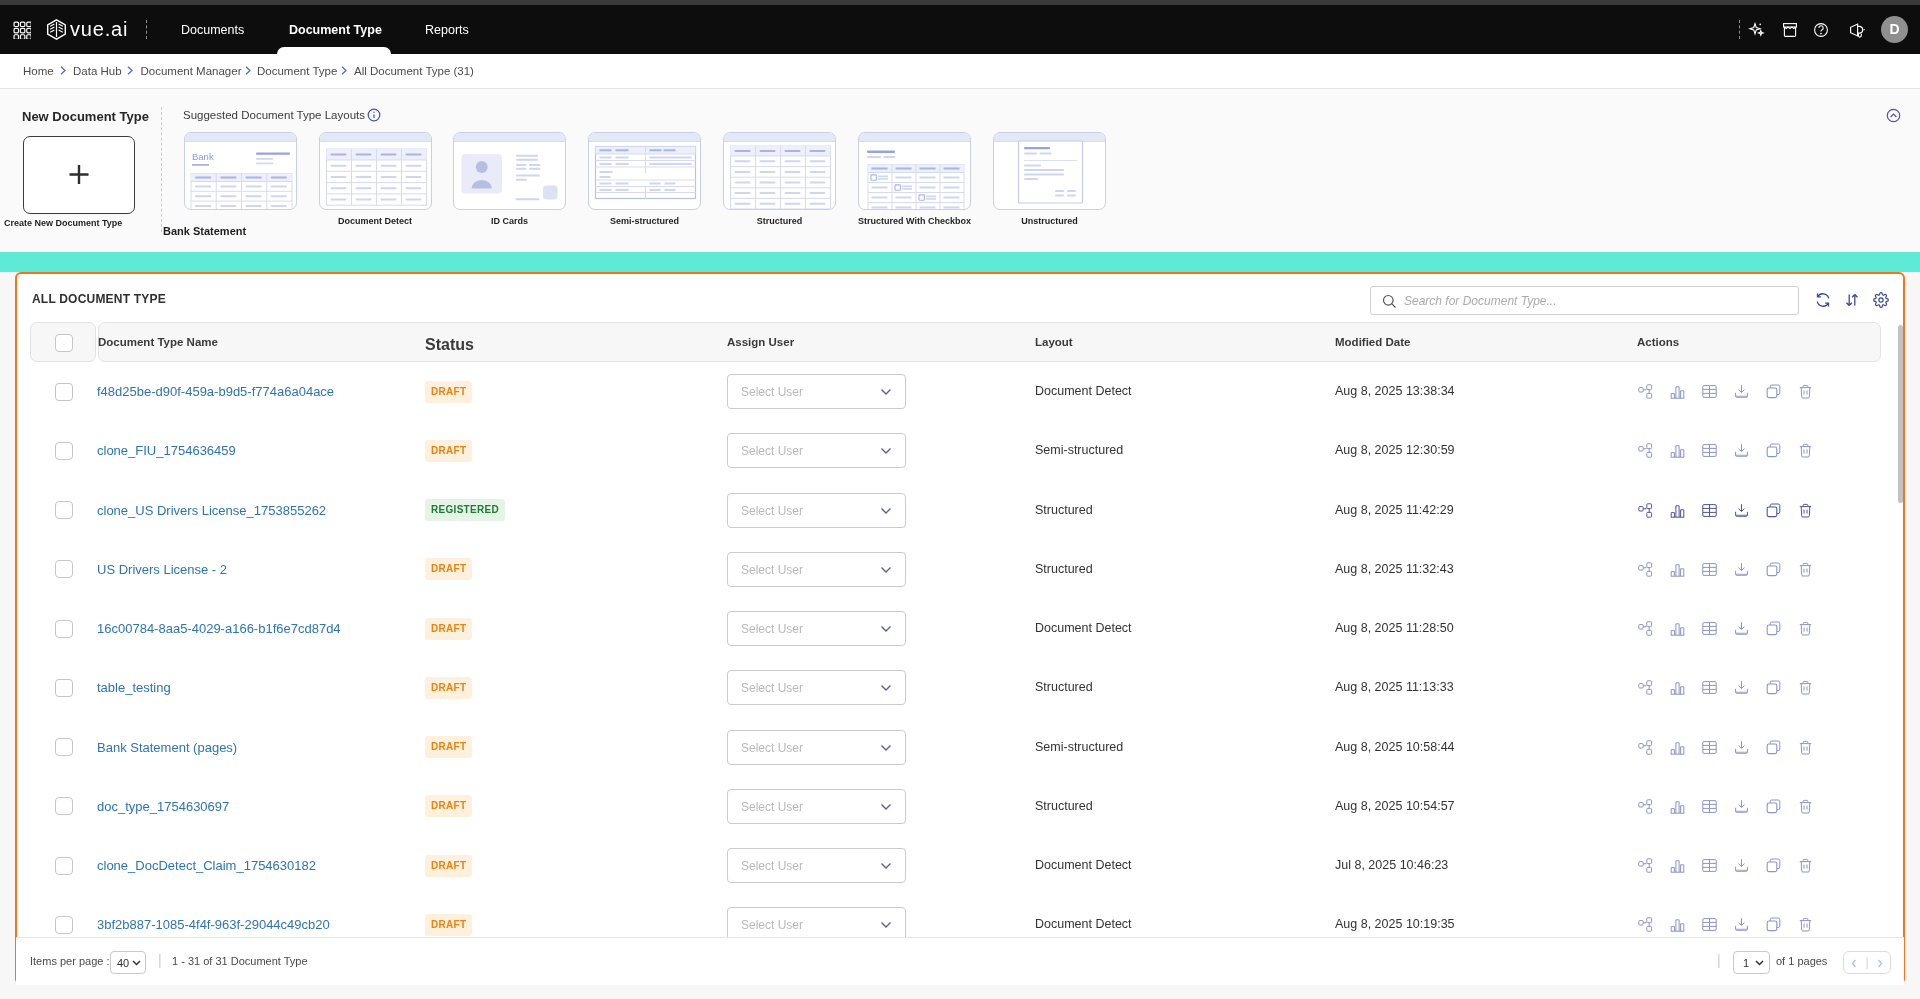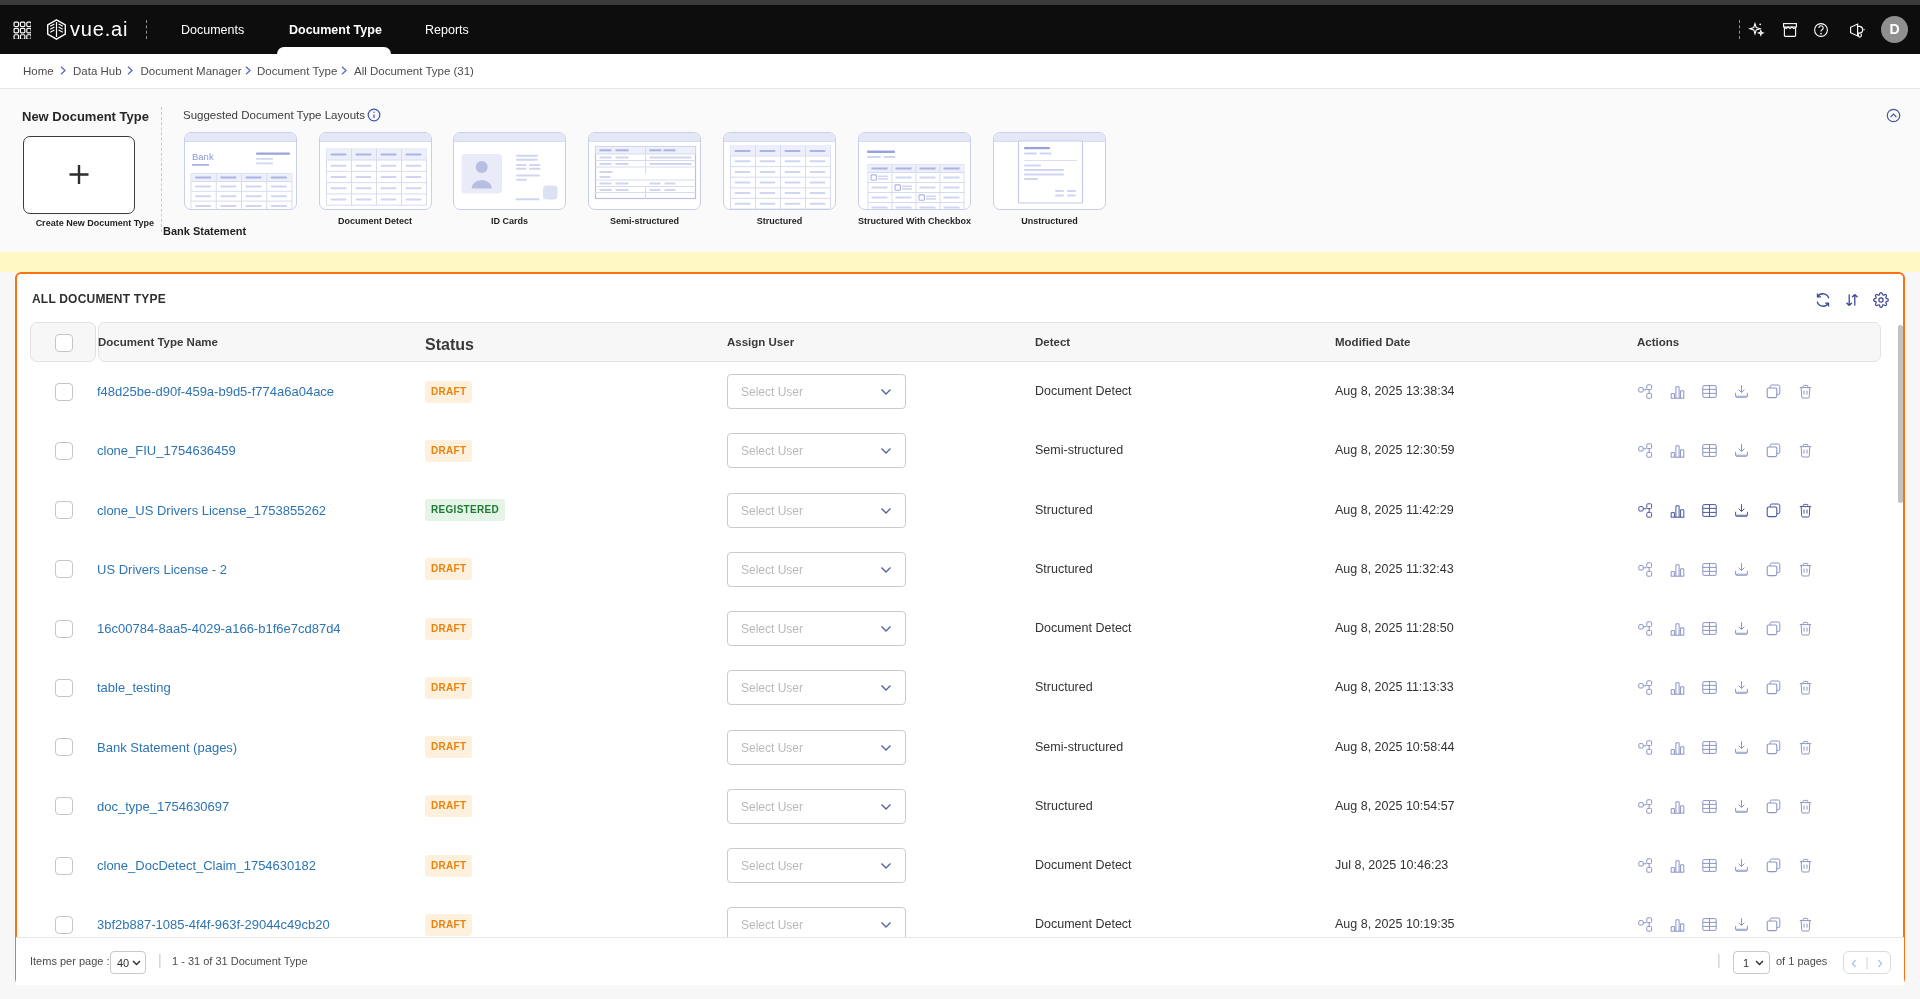--- a/index.html
+++ b/index.html
@@ -1,20 +1,20 @@
 <!DOCTYPE html>
 <html><head><meta charset="utf-8">
 <style>
 *{margin:0;padding:0;box-sizing:border-box}
 html,body{width:1920px;height:999px;font-family:"Liberation Sans",sans-serif;background:#fff;overflow:hidden}
 .abs{position:absolute}
 svg{display:block}
 </style></head>
 <body>
-<div class="abs" style="left:0;top:0;width:1920px;height:985px;background:#fef9c3">
+<div class="abs" style="left:0;top:0;width:1920px;height:985px;background:#5eead4">
 <div class="abs" style="left:0;top:0;width:1920px;height:5px;background:#3a3a3a"></div>
 <div class="abs" style="left:0;top:5px;width:1920px;height:49px;background:#0d0d0d">
 <div class="abs" style="left:13px;top:16px">
         <svg width="18" height="18" viewBox="0 0 17 17">
           <rect x="1" y="1" width="4.2" height="4.2" rx="1" stroke="#fff" stroke-width="1.1" fill="none"></rect>
           <rect x="7" y="1" width="4.2" height="4.2" rx="1" stroke="#fff" stroke-width="1.1" fill="none"></rect>
           <rect x="13" y="1" width="4.2" height="4.2" rx="1" stroke="#fff" stroke-width="1.1" fill="none"></rect>
           <rect x="1" y="7" width="4.2" height="4.2" rx="1" stroke="#fff" stroke-width="1.1" fill="none"></rect>
           <rect x="7" y="7" width="4.2" height="4.2" rx="1" stroke="#fff" stroke-width="1.1" fill="none"></rect>
           <rect x="13" y="7" width="4.2" height="4.2" rx="1" stroke="#fff" stroke-width="1.1" fill="none"></rect>
@@ -96,21 +96,21 @@
         </svg>
       </div>
 </div>
 <div class="abs" style="left:0;top:89px;width:1920px;height:163px;background:#fafafa">
 <div class="abs" style="left:22px;top:20px;font-size:13px;font-weight:700;color:#262626">New Document Type</div>
 <div class="abs" style="left:22.5px;top:47px;width:112.5px;height:78px;background:#fff;border:1.5px solid #3c3c3c;border-radius:7px">
         <svg width="110" height="75" viewBox="0 0 110 75">
           <path d="M55 28 V47 M45.5 37.5 H64.5" stroke="#2e2e2e" stroke-width="2.4"></path>
         </svg>
       </div>
-<div class="abs" style="left:4px;top:129px;width:150px;text-align:right;font-size:9px;font-weight:700;color:#1f1f1f">Create New Document Type</div>
+<div class="abs" style="left:4px;top:129px;width:150px;text-align:left;font-size:9px;font-weight:700;color:#1f1f1f">Create New Document Type</div>
 <div class="abs" style="left:161px;top:18px;height:125px;border-left:1px dashed #c9c9c9"></div>
 <div class="abs" style="left:183px;top:20px;font-size:11.5px;color:#3c3c3c">Suggested Document Type Layouts</div>
 <div class="abs" style="left:367px;top:19px">
         <svg width="14" height="14" viewBox="0 0 14 14" fill="none" stroke="#3f51b5" stroke-width="1.2">
 <circle cx="7" cy="7" r="5.8"></circle>
           <path d="M7 6.4 V10"></path>
           <circle cx="7" cy="4.2" r="0.7" fill="#3f51b5" stroke="none"></circle>
         </svg>
       </div>
 <div style="position:absolute;left:184px;top:43px;width:113px;height:78px;background:#fff;border:1px solid #c9cee9;border-radius:7px;overflow:hidden;box-sizing:border-box">
@@ -349,20 +349,27 @@
 <div class="abs" style="left:1886px;top:19px">
         <svg width="15" height="15" viewBox="0 0 15 15" fill="none" stroke="#4a55a5" stroke-width="1.2">
 <circle cx="7.5" cy="7.5" r="6.2"></circle>
           <path d="M4.6 9 L7.5 6.1 L10.4 9"></path>
         </svg>
       </div>
 </div>
 <div class="abs" style="left:0;top:272px;width:1920px;height:727px;background:#f7f7f7"></div>
 <div class="abs" style="left:15px;top:272px;width:1890px;height:713px;background:#fff;border:2px solid #f97316;border-radius:6px;overflow:hidden">
 <div class="abs" style="left:15px;top:18px;font-size:12px;font-weight:700;color:#2f2f2f;letter-spacing:0.2px">ALL DOCUMENT TYPE</div>
+<div class="abs" style="left:1353px;top:11.5px;width:429px;height:29px;border:1px solid #cfcfcf;border-radius:3px;background:#fff">
+<svg style="position:absolute;left:11px;top:7px" width="15" height="15" viewBox="0 0 15 15" fill="none" stroke="#555" stroke-width="1.2">
+          <circle cx="6.3" cy="6.3" r="4.8"></circle>
+          <path d="M9.9 9.9 L13.5 13.5"></path>
+        </svg>
+<div class="abs" style="left:33px;top:7px;font-size:12px;font-style:italic;color:#ababab">Search for Document Type...</div>
+      </div>
 <div class="abs" style="left:1798px;top:18px">
         <svg width="16" height="16" viewBox="0 0 16 16" fill="none" stroke="#3c4797" stroke-width="1.3">
 <path d="M13.8 6.3 A6.2 6.2 0 0 0 2.5 4.8"></path>
           <path d="M2.5 1.5 V4.9 H5.9"></path>
 <path d="M2.2 9.7 A6.2 6.2 0 0 0 13.5 11.2"></path>
           <path d="M13.5 14.5 V11.1 H10.1"></path>
 </svg>
       </div>
 <div class="abs" style="left:1827px;top:18px">
         <svg width="16" height="16" viewBox="0 0 16 16" fill="none" stroke="#3c4797" stroke-width="1.3">
@@ -376,21 +383,21 @@
 <path d="M19.4 15a1.65 1.65 0 0 0 .33 1.82l.06.06a2 2 0 1 1-2.83 2.83l-.06-.06a1.65 1.65 0 0 0-1.82-.33 1.65 1.65 0 0 0-1 1.51V21a2 2 0 1 1-4 0v-.09A1.65 1.65 0 0 0 9 19.4a1.65 1.65 0 0 0-1.82.33l-.06.06a2 2 0 1 1-2.83-2.83l.06-.06a1.65 1.65 0 0 0 .33-1.82 1.65 1.65 0 0 0-1.51-1H3a2 2 0 1 1 0-4h.09A1.65 1.65 0 0 0 4.6 9a1.65 1.65 0 0 0-.33-1.82l-.06-.06a2 2 0 1 1 2.83-2.83l.06.06a1.65 1.65 0 0 0 1.82.33H9a1.65 1.65 0 0 0 1-1.51V3a2 2 0 1 1 4 0v.09a1.65 1.65 0 0 0 1 1.51 1.65 1.65 0 0 0 1.82-.33l.06-.06a2 2 0 1 1 2.83 2.83l-.06.06a1.65 1.65 0 0 0-.33 1.82V9a1.65 1.65 0 0 0 1.51 1H21a2 2 0 1 1 0 4h-.09a1.65 1.65 0 0 0-1.51 1z"></path>
 </svg>
       </div>
 </div>
 <div class="abs" style="left:30px;top:322px;width:66px;height:40px;background:#f7f7f7;border:1px solid #e2e2e2;border-radius:7px"></div>
 <div class="abs" style="left:55px;top:333.5px;width:18px;height:18px;background:#fff;border:1px solid #c6c6c6;border-radius:4px"></div>
 <div class="abs" style="left:97.5px;top:322px;width:1783.5px;height:40px;background:#f7f7f7;border:1px solid #e2e2e2;border-radius:7px"></div>
 <div class="abs" style="left:98px;top:336px;font-size:11.5px;font-weight:700;color:#3a3a3a">Document Type Name</div>
 <div class="abs" style="left:425px;top:336px;font-size:16px;font-weight:700;color:#3a3a3a">Status</div>
 <div class="abs" style="left:727px;top:336px;font-size:11.5px;font-weight:700;color:#3a3a3a">Assign User</div>
-<div class="abs" style="left:1035px;top:336px;font-size:11.5px;font-weight:700;color:#3a3a3a">Detect</div>
+<div class="abs" style="left:1035px;top:336px;font-size:11.5px;font-weight:700;color:#3a3a3a">Layout</div>
 <div class="abs" style="left:1335px;top:336px;font-size:11.5px;font-weight:700;color:#3a3a3a">Modified Date</div>
 <div class="abs" style="left:1637px;top:336px;font-size:11.5px;font-weight:700;color:#3a3a3a">Actions</div>
 <div class="abs" style="left:16px;top:362px;width:1888px;height:575px;overflow:hidden">
 <div class="abs" style="left:39px;top:20.625px;width:18px;height:18px;background:#fff;border:1px solid #c6c6c6;border-radius:4px"></div>
 <div class="abs" style="left:81px;top:22.125px;font-size:13px;color:#2e74b5">f48d25be-d90f-459a-b9d5-f774a6a04ace</div>
 <div class="abs" style="left:409px;top:18.625px;height:22px;padding:0 6px;background:#fdf1dd;border-radius:3px;font-size:10px;font-weight:700;color:#e8830f;line-height:22px;letter-spacing:0.3px">DRAFT</div>
 <div class="abs" style="left:711px;top:12.125px;width:179px;height:35px;border:1px solid #cbcbcb;border-radius:4px;background:#fff">
 <div class="abs" style="left:13px;top:10px;font-size:12px;color:#b9b9b9">Select User</div>
 <svg style="position:absolute;right:13px;top:13px" width="12" height="8" viewBox="0 0 12 8" fill="none" stroke="#575fa7" stroke-width="1.4">
           <path d="M1.5 1.5 L6 6 L10.5 1.5"></path>

